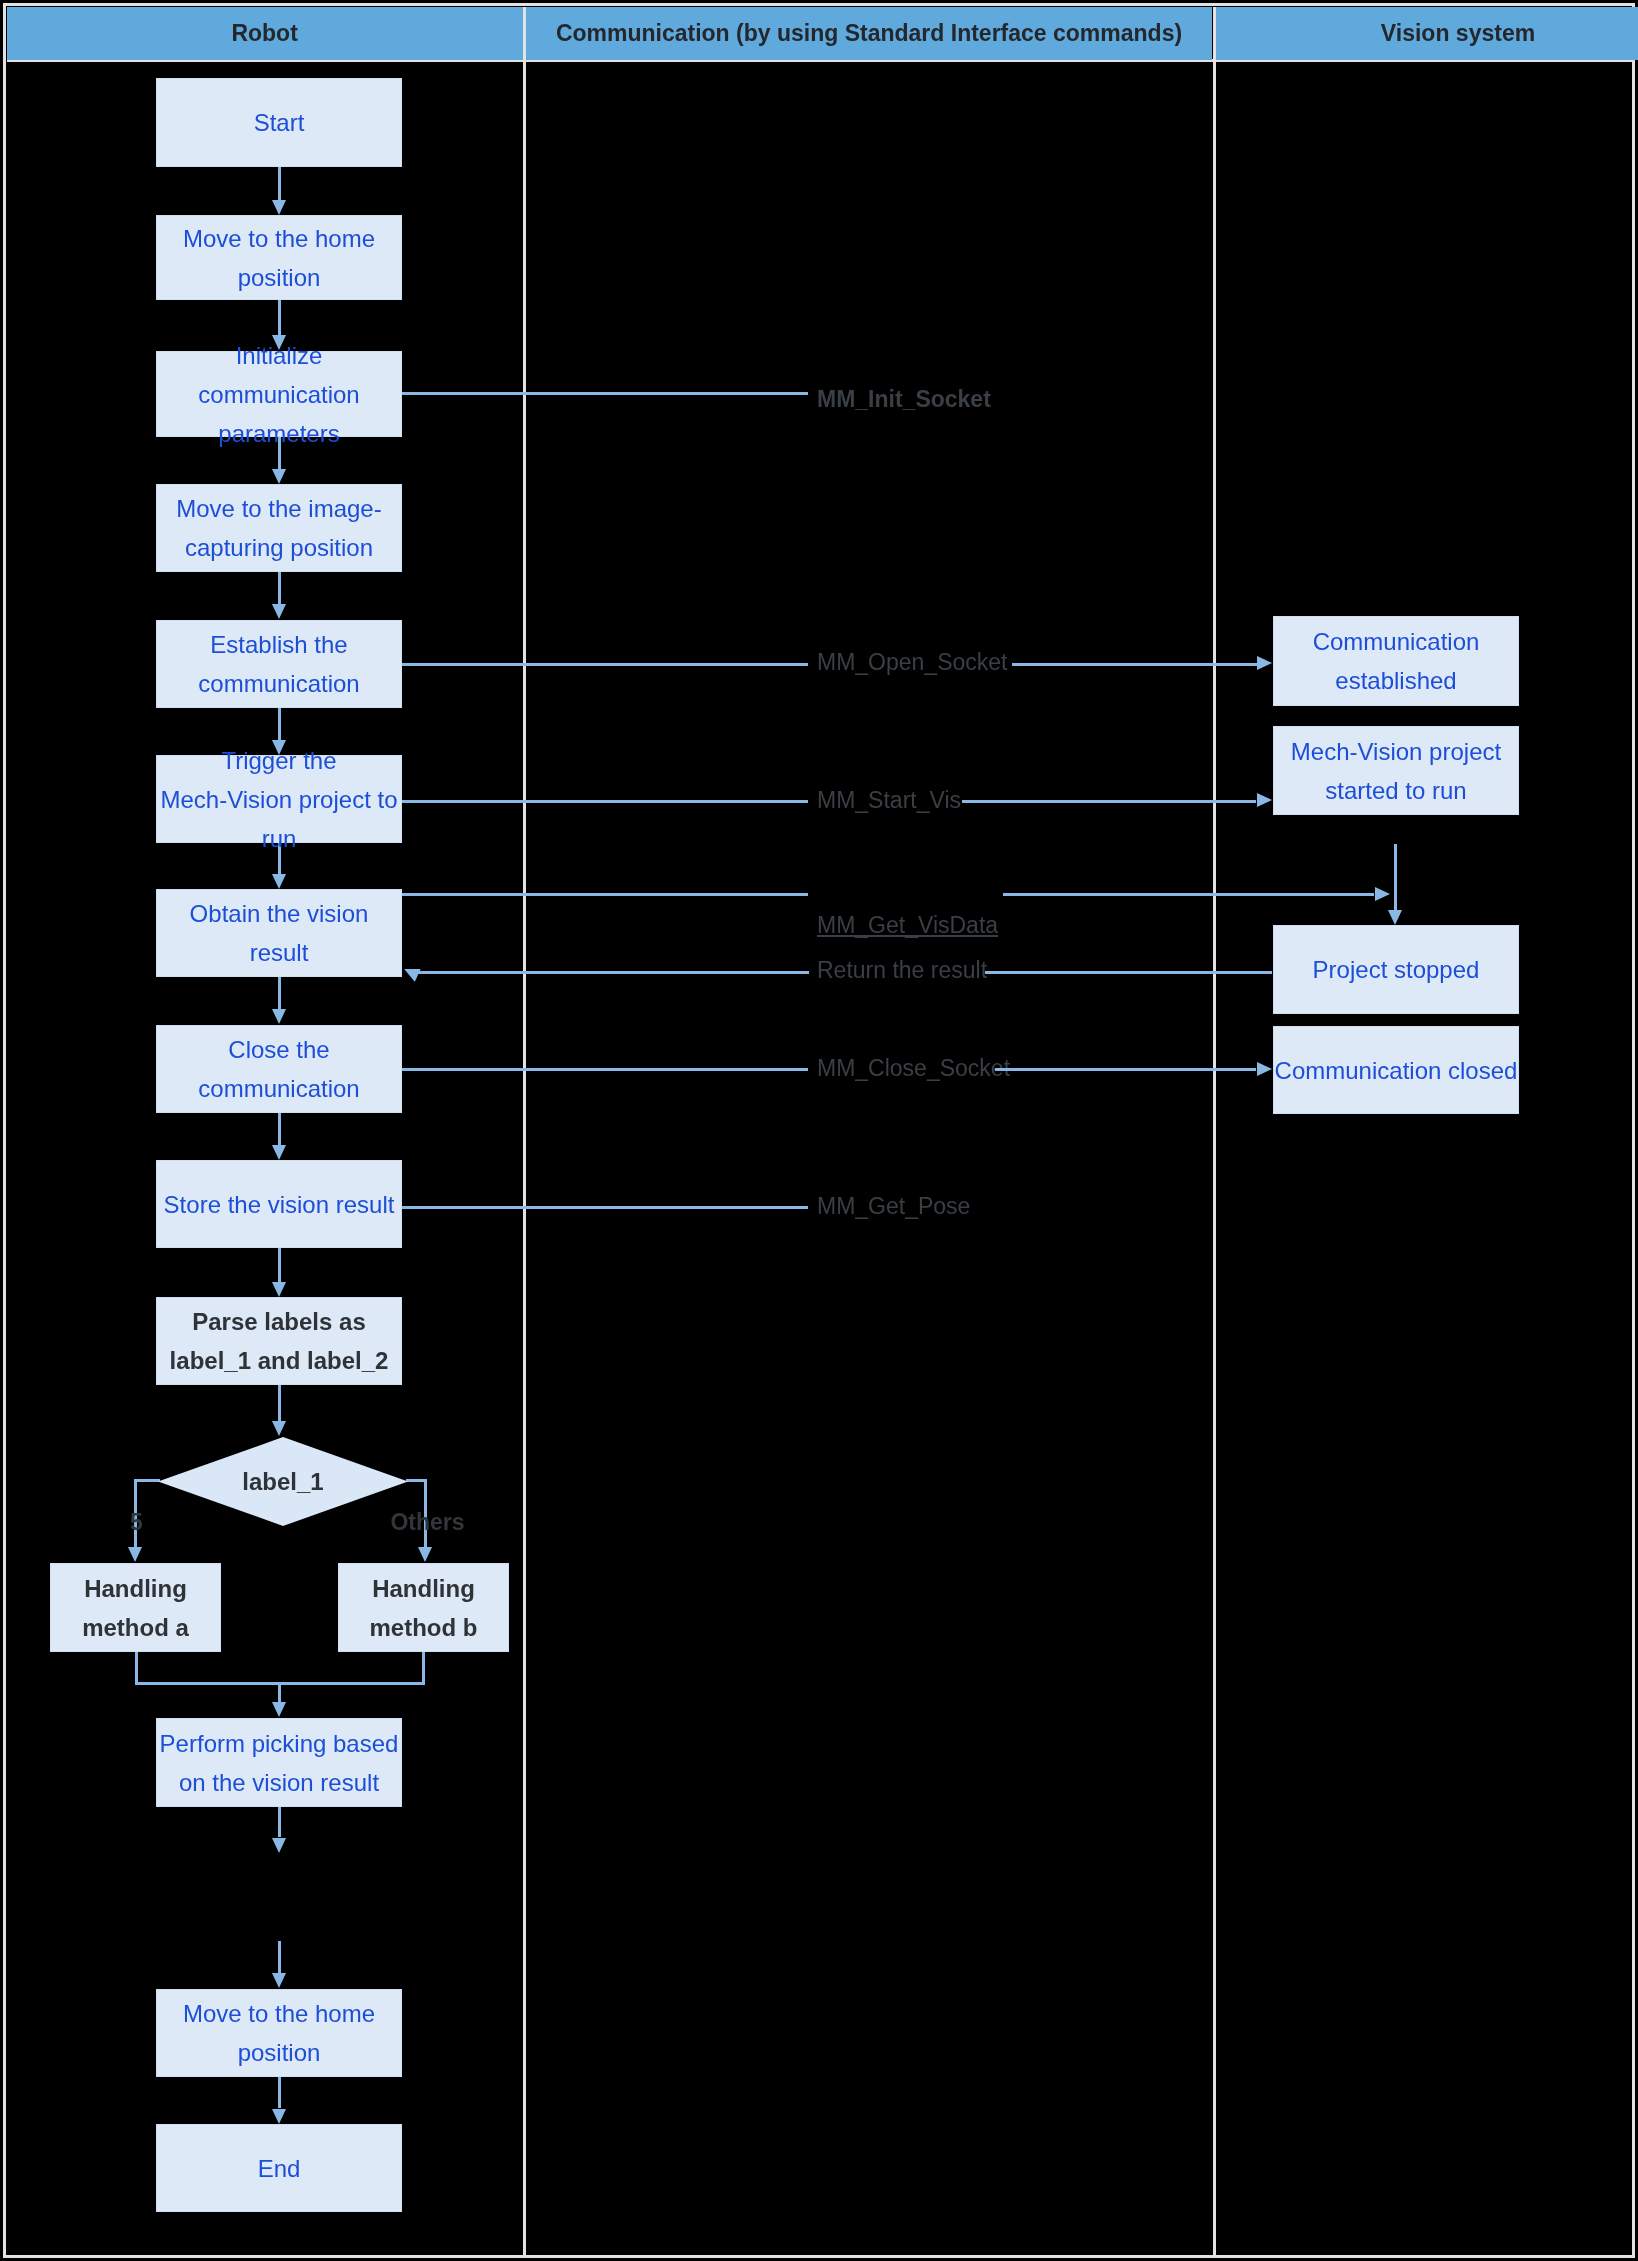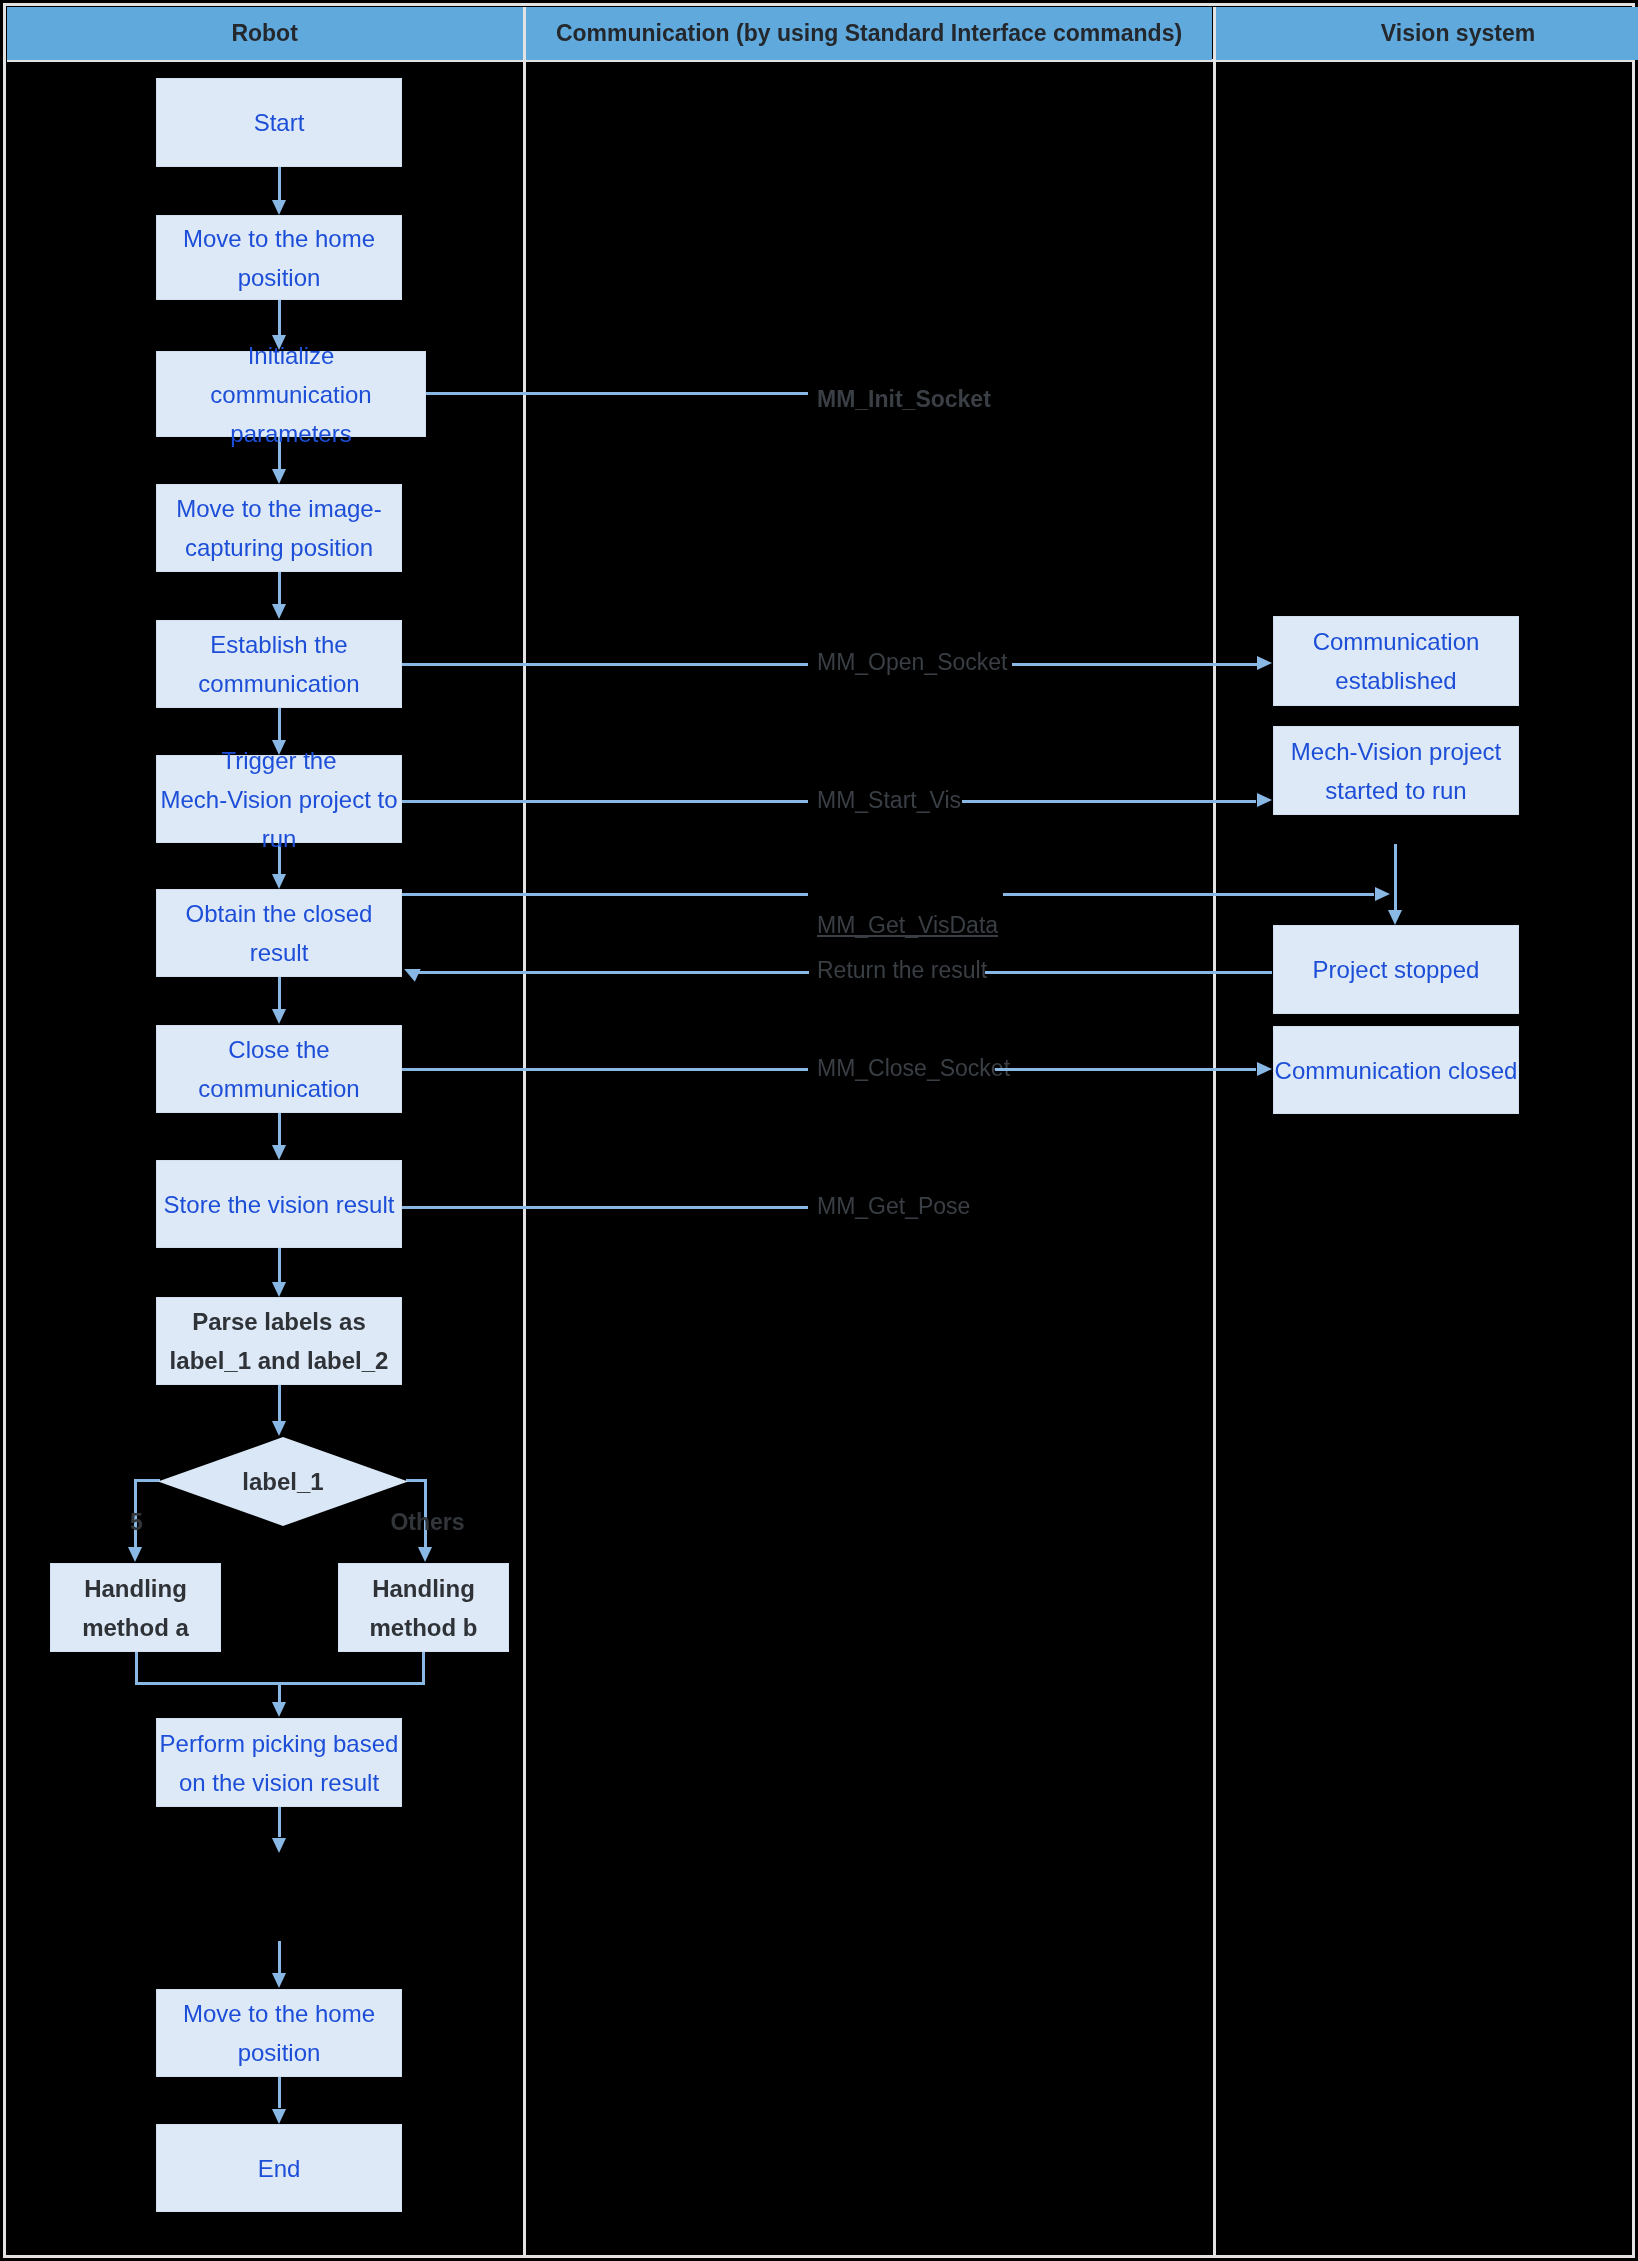--- a/index.html
+++ b/index.html
@@ -49,40 +49,40 @@
     <span>Vision system</span>
   </div>
 
   <div class="box" style="left:156px;top:78px;width:246px;height:89px;">
     <span class="lbl">Start</span>
     </div>
   <div class="box" style="left:156px;top:215px;width:246px;height:85px;">
     <span class="lbl">Move to the home
 position</span>
     </div>
-  <div class="box" style="left:156px;top:351px;width:270px;height:86px;">
+  <div class="box" style="left:156px;top:351px;width:246px;height:86px;">
     <span class="lbl">Initialize
 communication
 parameters</span>
     </div>
   <div class="box" style="left:156px;top:484px;width:246px;height:88px;">
     <span class="lbl">Move to the image-
 capturing position</span>
     </div>
   <div class="box" style="left:156px;top:620px;width:246px;height:88px;">
     <span class="lbl">Establish the
 communication</span>
     </div>
   <div class="box" style="left:156px;top:755px;width:246px;height:88px;">
     <span class="lbl">Trigger the
 Mech-Vision project to
 run</span>
     </div>
   <div class="box" style="left:156px;top:889px;width:246px;height:88px;">
-    <span class="lbl">Obtain the closed
+    <span class="lbl">Obtain the vision
 result</span>
     </div>
   <div class="box" style="left:156px;top:1025px;width:246px;height:88px;">
     <span class="lbl">Close the
 communication</span>
     </div>
   <div class="box" style="left:156px;top:1160px;width:246px;height:88px;">
     <span class="lbl">Store the vision result</span>
     </div>
   <div class="box bold" style="left:156px;top:1297px;width:246px;height:88px;">

